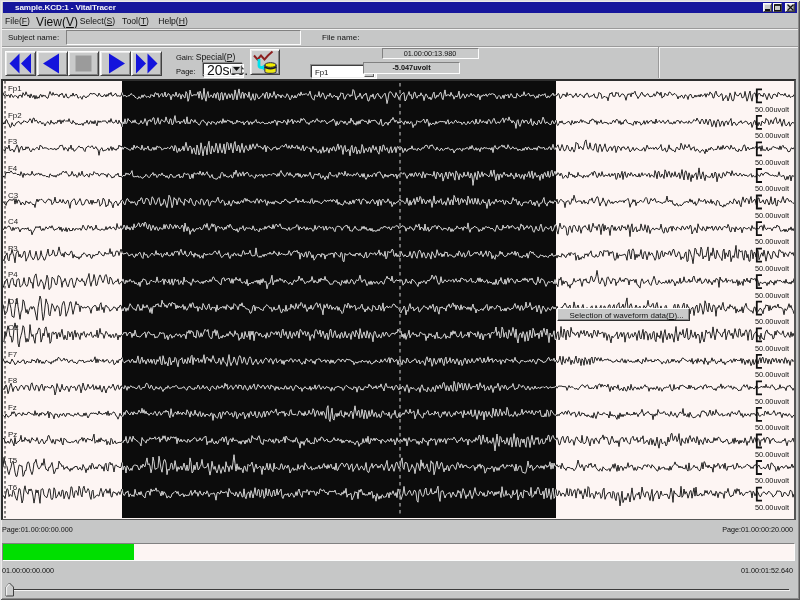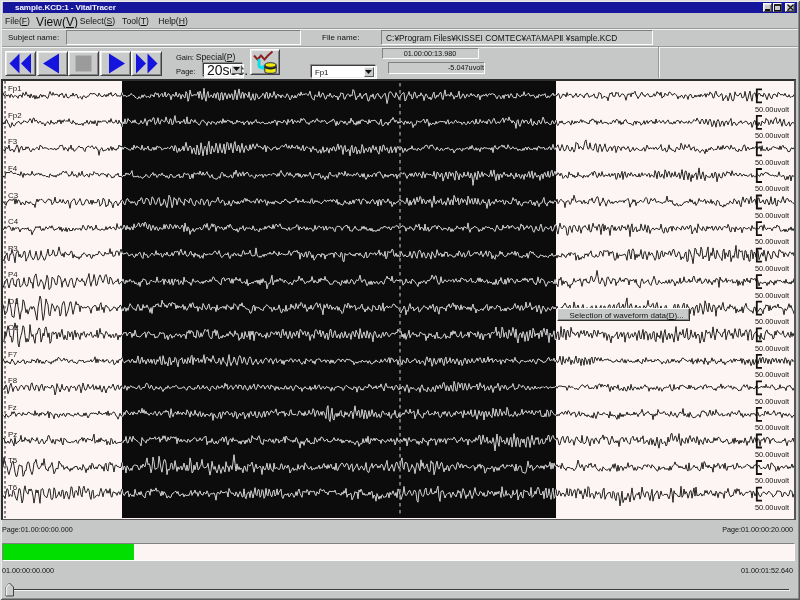--- a/index.html
+++ b/index.html
@@ -41,23 +41,20 @@
     <div class="abs lbl" style="left:97.5px; top:15.5px; font-size:8.6px; transform:translateX(-50%);">Select(<u>S</u>)</div>
     <div class="abs lbl" style="left:135.5px; top:15.5px; font-size:8.6px; transform:translateX(-50%);">Tool(<u>T</u>)</div>
     <div class="abs lbl" style="left:173.0px; top:15.5px; font-size:8.6px; transform:translateX(-50%);">Help(<u>H</u>)</div>
     <div class="abs lbl" style="left:215.5px; top:15.5px; font-size:8.6px; transform:translateX(-50%);margin-top:36px;">Special(<u>P</u>)</div>
   <div class="abs" style="left:2px; top:27.5px; width:796px; height:1px; background:#9a9a9a;"></div>
   <div class="abs" style="left:2px; top:28.5px; width:796px; height:1px; background:#f2f2f2;"></div>
 
   <div class="abs lbl" style="left:8px; top:33px; font-size:8px;">Subject name:</div>
   <div class="abs sunk" style="left:66px; top:29.5px; width:235px; height:15px; background:#c9caca;"></div>
   <div class="abs lbl" style="left:322px; top:33px; font-size:8px;">File name:</div>
-  <div class="abs sunk" style="left:381px; top:29.5px; width:272px; height:15px; background:#c9caca;">
-    <div class="lbl" style="margin:2px 0 0 4px; font-size:8.4px;">C:¥Program Files¥KISSEI COMTEC¥ATAMAPⅡ ¥sample.KCD</div>
-    </div>
   <div class="abs" style="left:2px; top:45.5px; width:796px; height:1px; background:#9a9a9a;"></div>
   <div class="abs" style="left:2px; top:46.5px; width:796px; height:1px; background:#f2f2f2;"></div>
 
   <div class="abs raise btn" style="left:5px;   top:50.5px; width:31px; height:25px;">
       <svg width="27" height="21" viewBox="0 0 27 21">
         <polygon points="12.5,0.5 2.5,10.5 12.5,20.5" fill="#1414dc"></polygon>
         <polygon points="24,0.5 14,10.5 24,20.5" fill="#1414dc"></polygon>
       </svg>
     </div>
   <div class="abs raise btn" style="left:36.5px;top:50.5px; width:31px; height:25px;">
@@ -118,21 +115,21 @@
     <div class="lbl" style="margin:1.5px 0 0 3px; font-size:7.8px;">Fp1</div>
     <div class="cbtn">
         <svg width="7" height="4" viewBox="0 0 7 4">
           <polygon points="0,0 7,0 3.5,4" fill="#111"></polygon>
         </svg>
       </div>
     </div>
   <div class="abs sunk" style="left:381.5px; top:47.5px; width:97px; height:11px; background:#c9caca; text-align:center;">
     <div class="lbl" style="font-size:7.3px; line-height:9.5px;">01.00:00:13.980</div>
     </div>
-  <div class="abs sunk" style="left:388px; top:62px; width:97px; height:12px; background:#c9caca; text-align:right;">
+  <div class="abs sunk" style="left:363px; top:62px; width:97px; height:12px; background:#c9caca; text-align:center;font-weight:bold;">
     <div class="lbl" style="font-size:7.3px; line-height:10.5px;">-5.047uvolt</div>
     </div>
   <div class="abs" style="left:658px; top:47px; width:1px; height:31px; background:#9a9a9a;"></div>
   <div class="abs" style="left:659px; top:47px; width:1px; height:31px; background:#f2f2f2;"></div>
 
   <div class="abs" style="left:1px; top:79px; width:795px; height:441px; background:#fdf5f3;
     border-top:2px solid #2e2e2e; border-left:2px solid #2e2e2e; border-right:2px solid #555; border-bottom:1px solid #555;">
     <svg width="791" height="437" viewBox="0 0 791 437" style="position:absolute;left:0;top:0">
 <rect x="0" y="0" width="791" height="437" fill="#fdf5f3"></rect>
 <rect x="119" y="0" width="434" height="437" fill="#0c0c0c"></rect>

